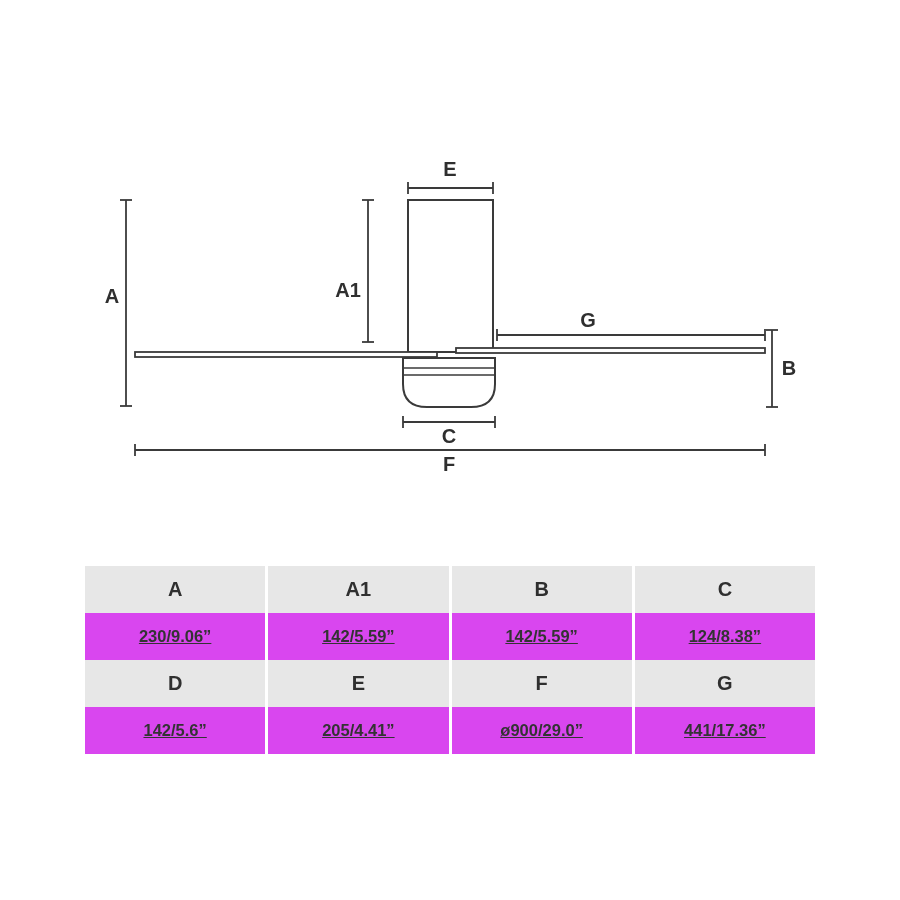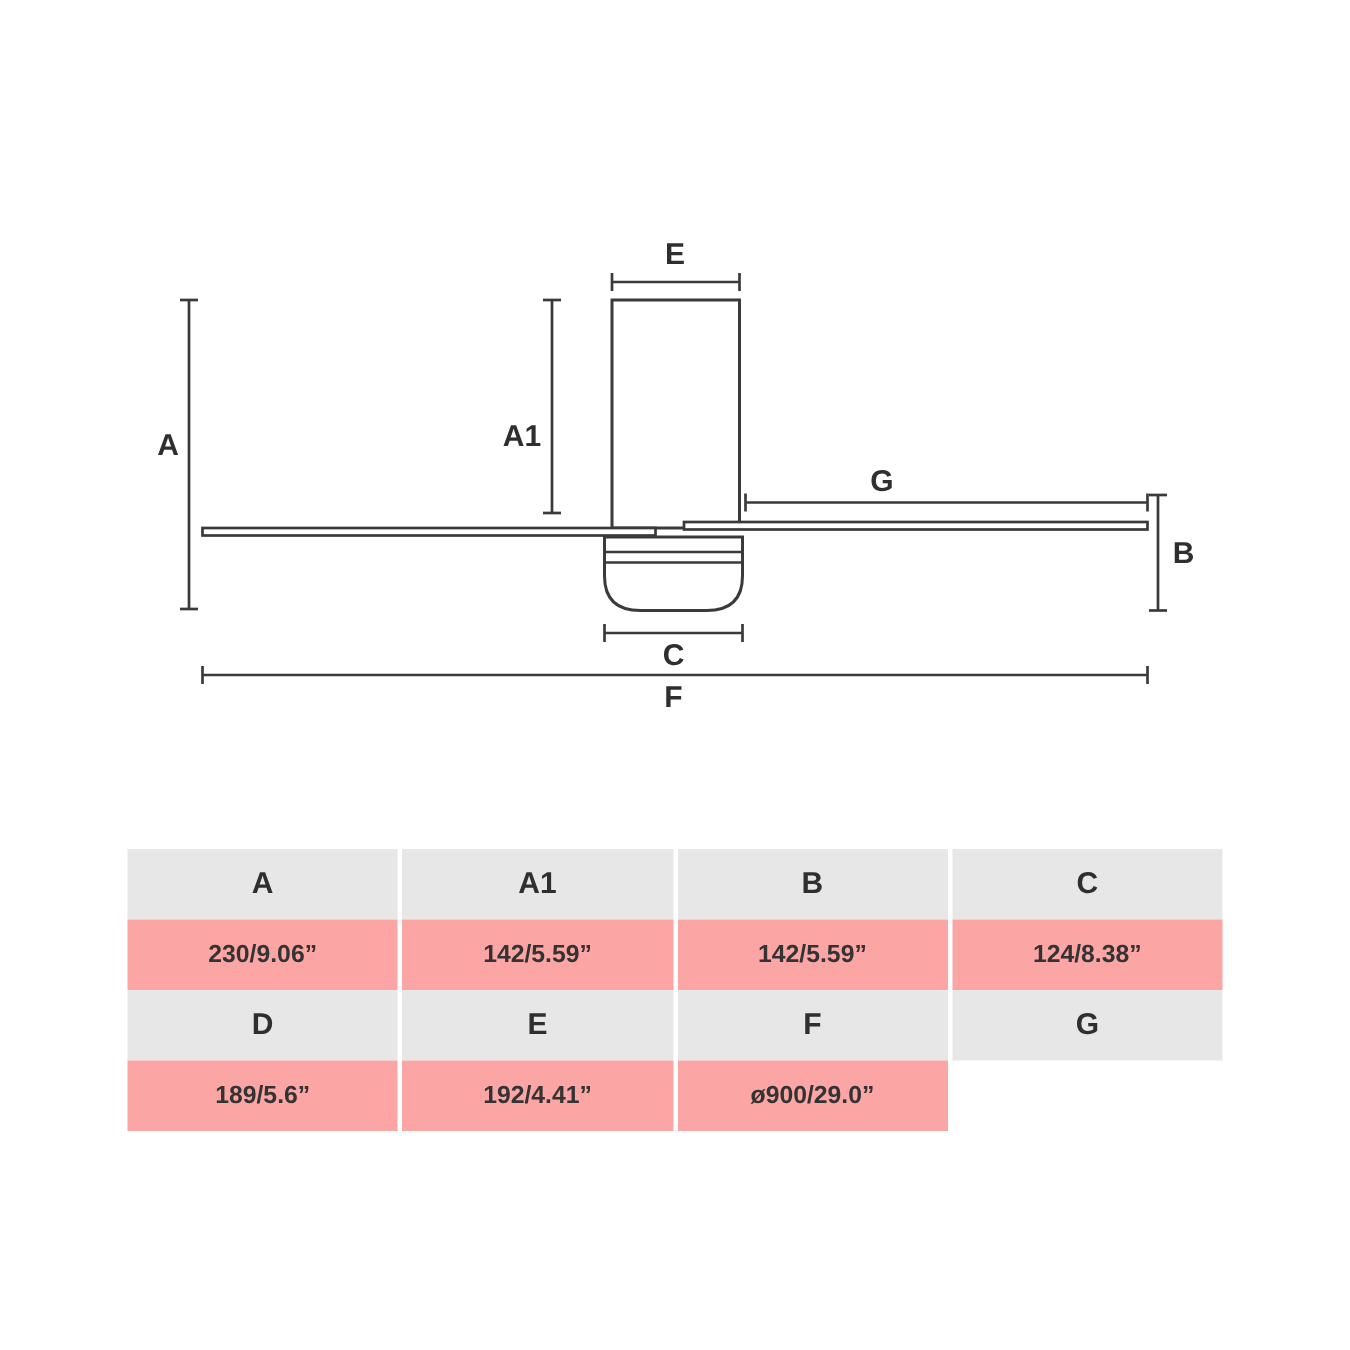--- a/index.html
+++ b/index.html
@@ -42,25 +42,26 @@
     column-gap: 3px;
   }
   .spec-row.header .cell {
     background: #e7e7e7;
     height: 47px;
     font-size: 20px;
     font-weight: bold;
     color: #2f2f2f;
   }
   .spec-row.values .cell {
-    background: #fca5a5;
+    background: #d946ef;
     height: 47px;
     font-size: 16.5px;
     font-weight: bold;
     color: #333333;
+    text-decoration: underline;
   }
   .cell {
     display: flex;
     align-items: center;
     justify-content: center;
     text-align: center;
   }
 </style>
 </head>
 <body>
@@ -149,20 +150,21 @@
     </div>
 
     <div class="spec-row header">
       <div class="cell">D</div>
       <div class="cell">E</div>
       <div class="cell">F</div>
       <div class="cell">G</div>
     </div>
 
     <div class="spec-row values">
-      <div class="cell">189/5.6”</div>
-      <div class="cell">192/4.41”</div>
+      <div class="cell">142/5.6”</div>
+      <div class="cell">205/4.41”</div>
       <div class="cell">ø900/29.0”</div>
+      <div class="cell">441/17.36”</div>
     </div>
 
   </div>
 
 </div>
 
 </body></html>

